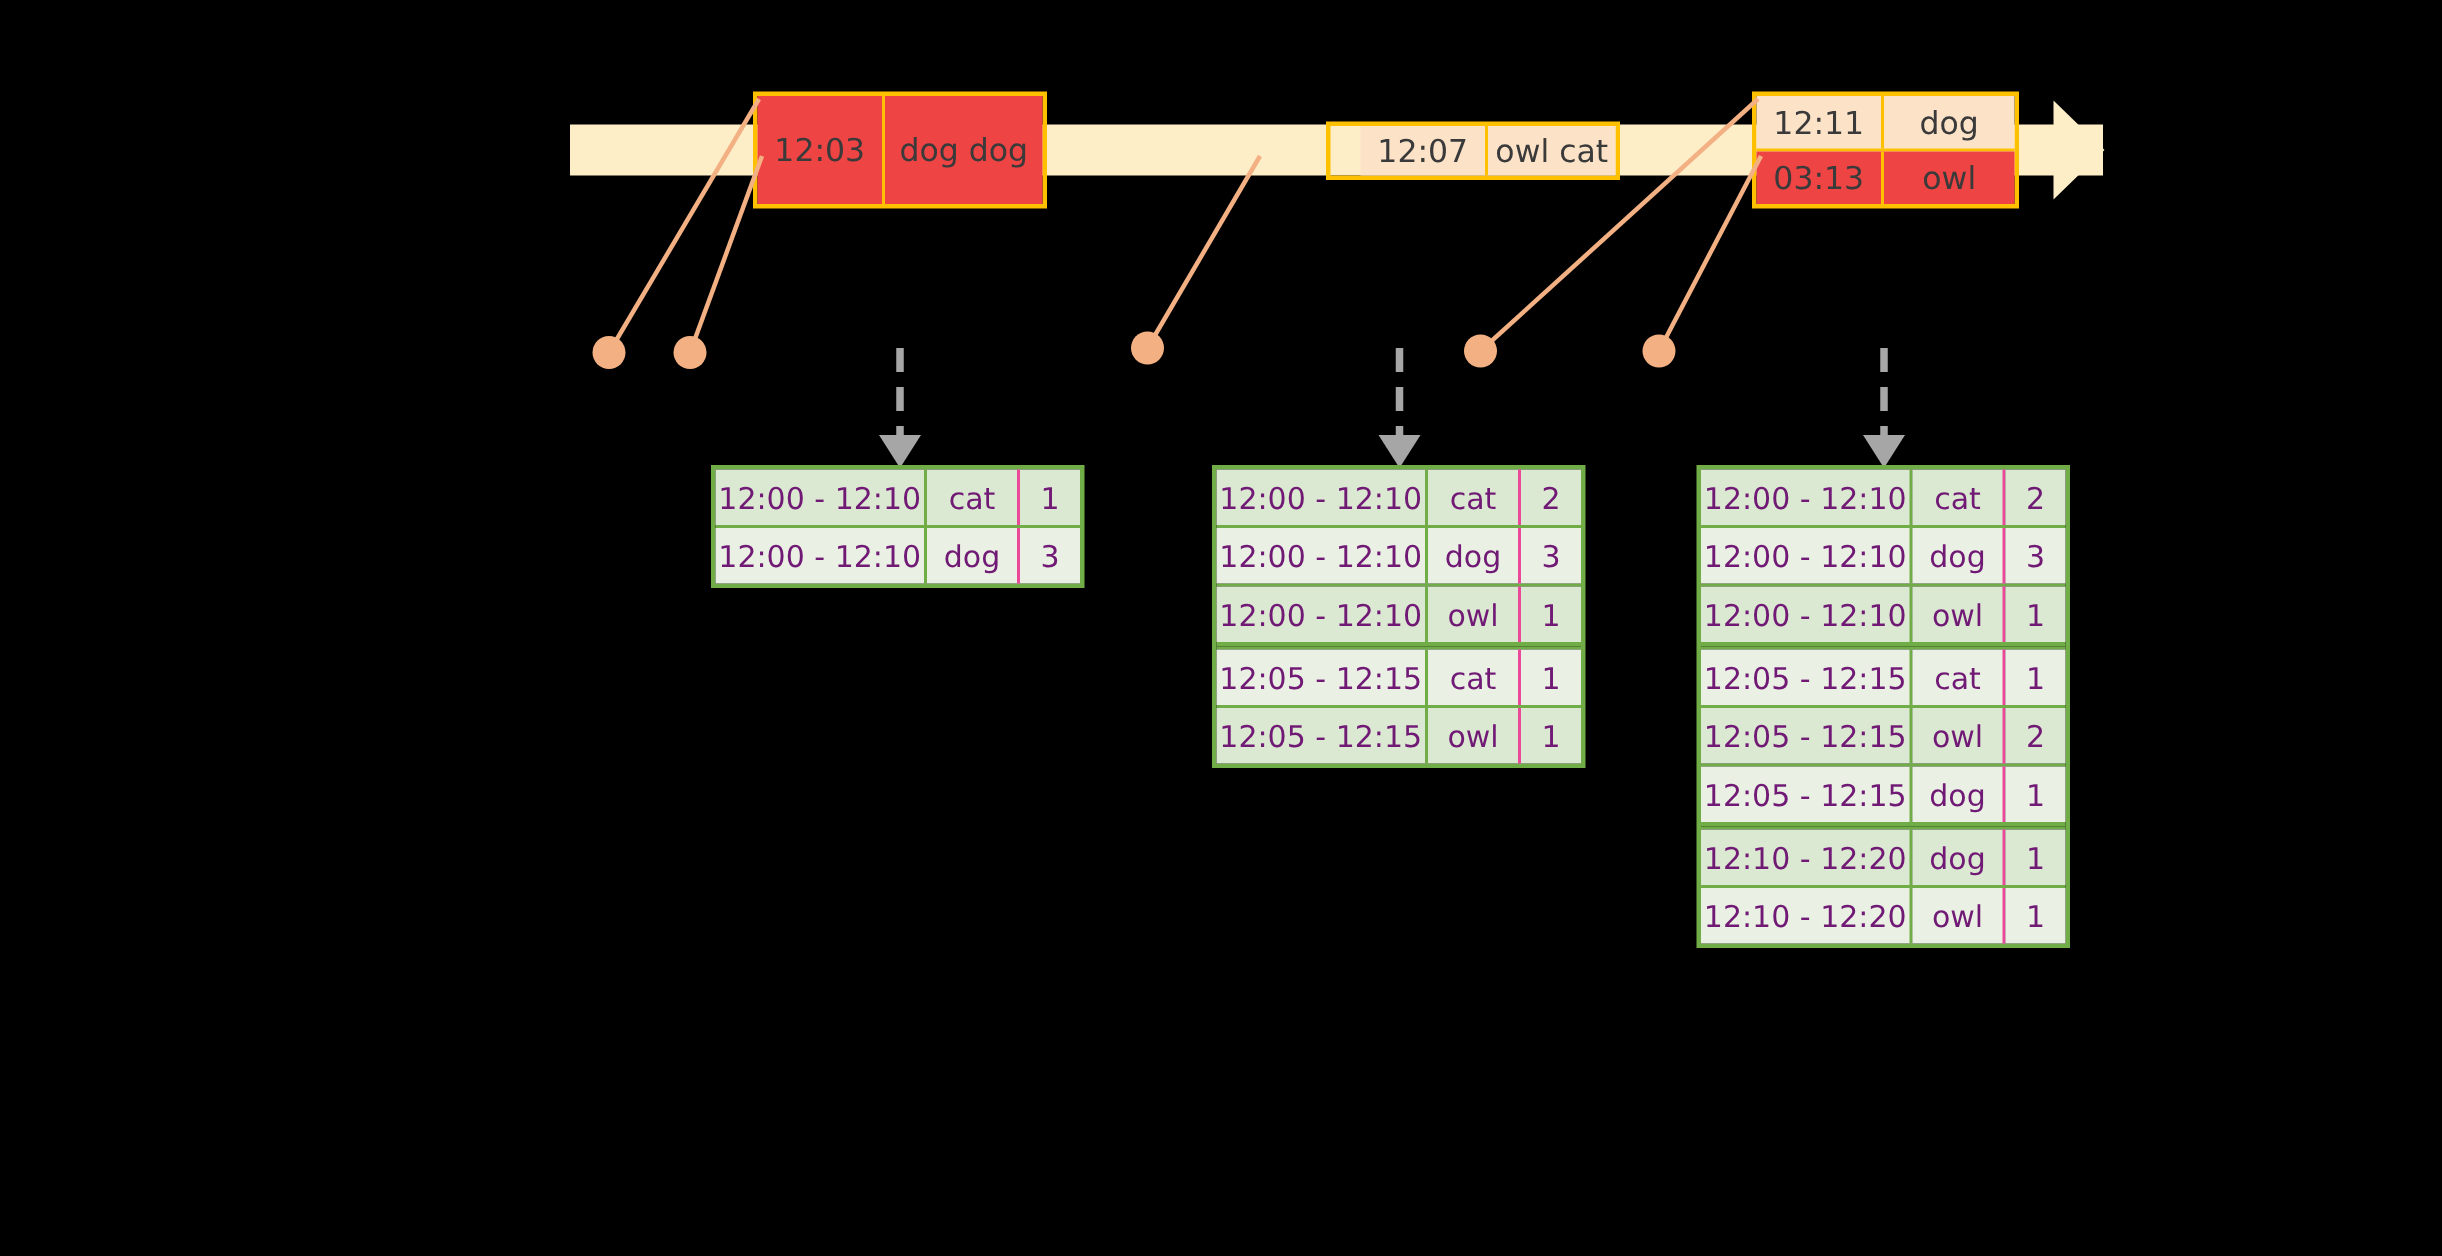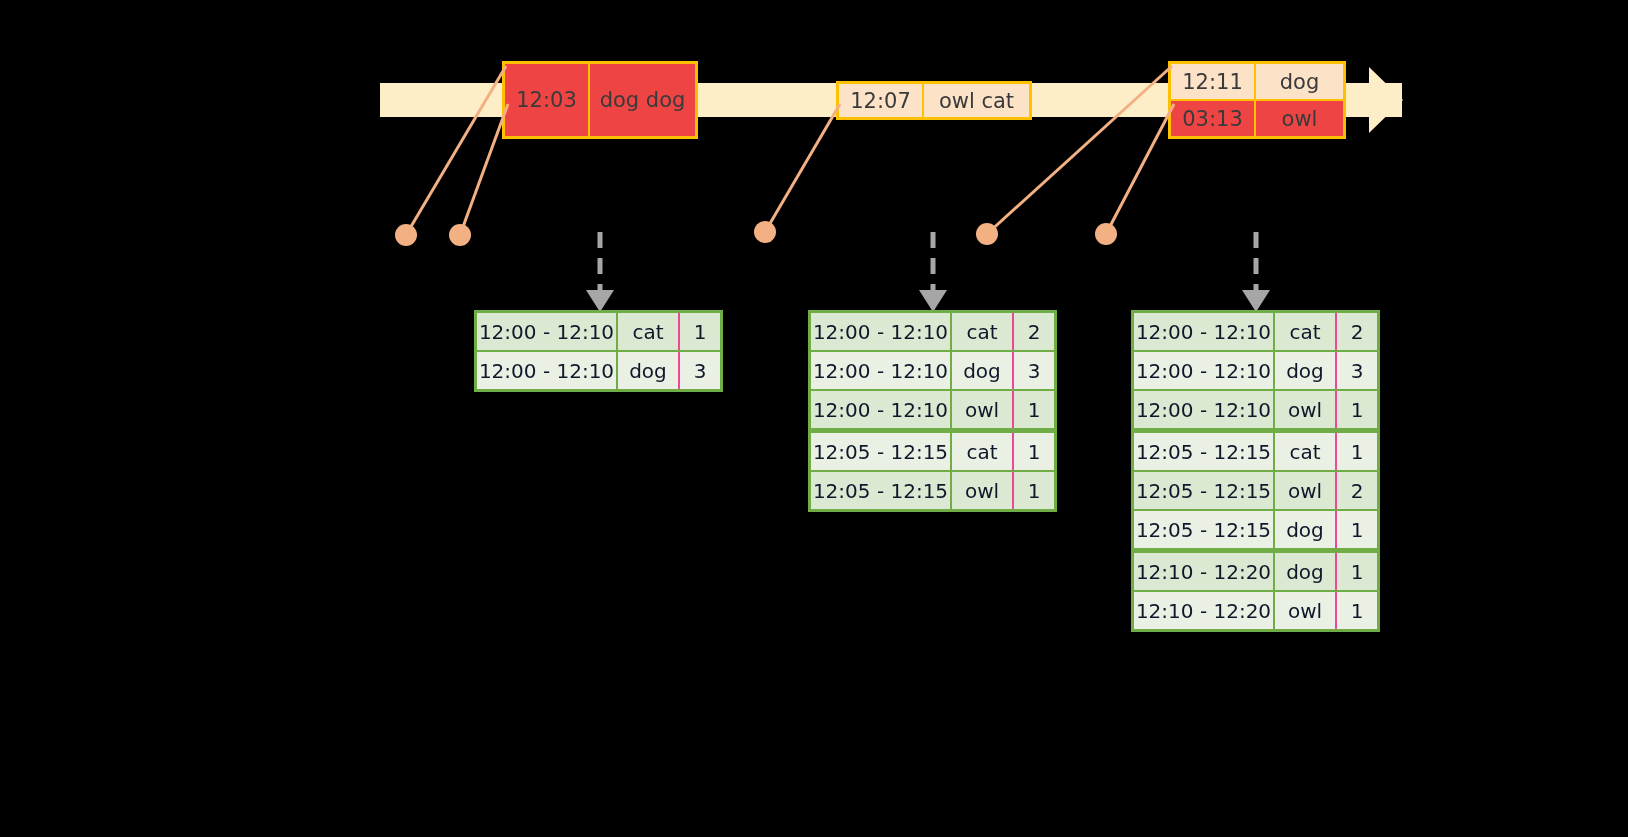--- a/index.html
+++ b/index.html
@@ -49,21 +49,21 @@
   .dash-arrow{position:absolute;}
 
   
   .rtable{
     position:absolute;border:3px solid #70ad47;box-sizing:border-box;
   }
   .rrow{display:flex;}
   .rrow + .rrow{border-top:2px solid #70ad47;}
   .rrow.group-end{border-bottom:3px solid #70ad47;}
   .rcell{
-    font-size:20px;color:#0f172a;box-sizing:border-box;
+    font-size:20px;color:#701a75;box-sizing:border-box;
     display:flex;align-items:center;justify-content:center;
     height:37px;white-space:nowrap;
   }
   .rwin{border-right:2px solid #70ad47;}
   .rkey{border-right:2px solid #ec4899;}
   .rrow.alt .rcell{background:#dce9d2;}
   .rrow.norm .rcell{background:#eaf1e4;}
 </style>
 </head>
 <body>
@@ -73,21 +73,21 @@
   <div class="timeline-bar" style="left:380px;top:83px;width:1022px;height:34px;"></div>
   <div class="timeline-head" style="left:1369px;top:67px;"></div>
 
   <div class="evt" style="left:502px;top:61px;width:196px;height:78px;">
     <div class="evt-row shade-b">
       <div class="evt-cell evt-time">12:03</div>
       <div class="evt-cell evt-val">dog dog</div>
     </div>
   </div>
 
-  <div class="evt" style="left:836px;top:81px;width:196px;height:39px;">
+  <div class="evt" style="left:884px;top:81px;width:196px;height:39px;padding-left:20px;">
     <div class="evt-row shade-a">
       <div class="evt-cell evt-time">12:07</div>
       <div class="evt-cell evt-val">owl cat</div>
     </div>
   </div>
 
   <div class="evt" style="left:1168px;top:61px;width:178px;height:78px;">
     <div class="evt-row shade-a">
       <div class="evt-cell evt-time">12:11</div>
       <div class="evt-cell evt-val">dog</div>

